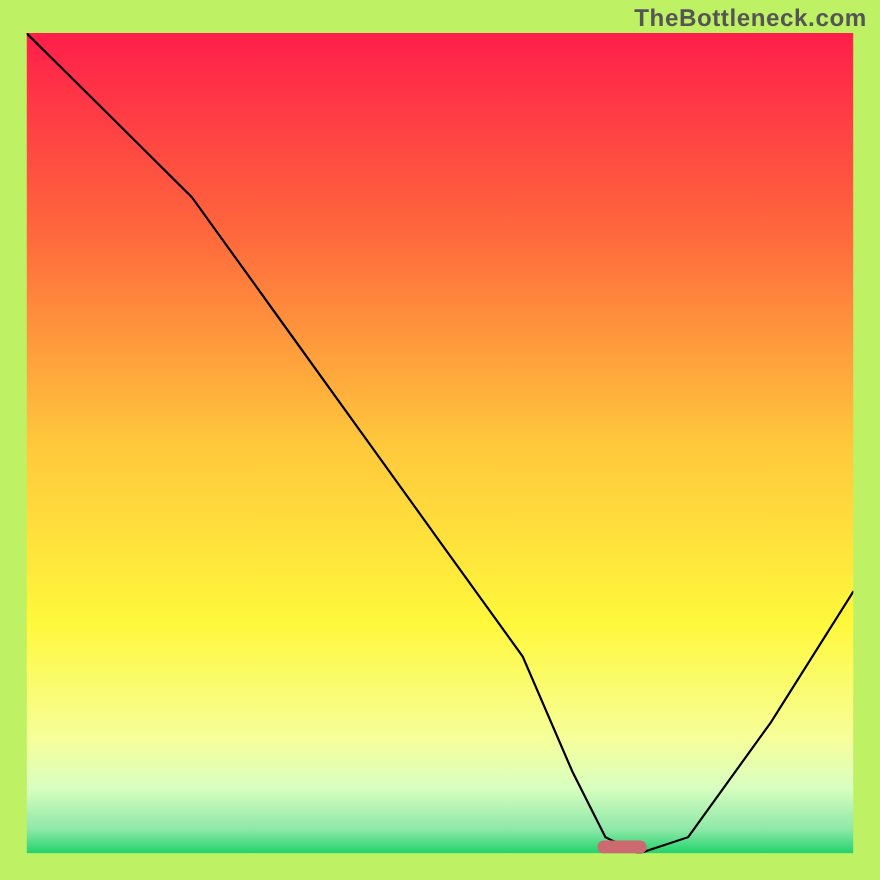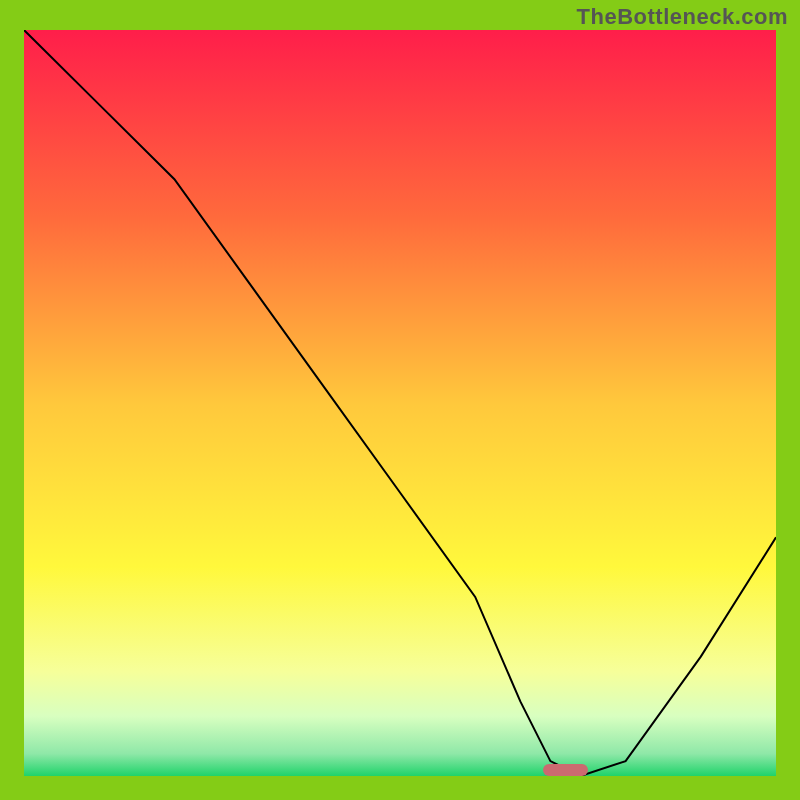--- a/index.html
+++ b/index.html
@@ -7,21 +7,21 @@
     padding: 0;
     width: 800px;
     height: 800px;
     background: #000;
     font-family: Arial, Helvetica, sans-serif;
   }
   .frame {
     position: relative;
     width: 800px;
     height: 800px;
-    background: #84cc16;
+    background: #bef264;
   }
   .watermark {
     position: absolute;
     top: 4px;
     right: 12px;
     color: #555;
     font-size: 22px;
     font-weight: bold;
     letter-spacing: 0.5px;
     z-index: 5;

